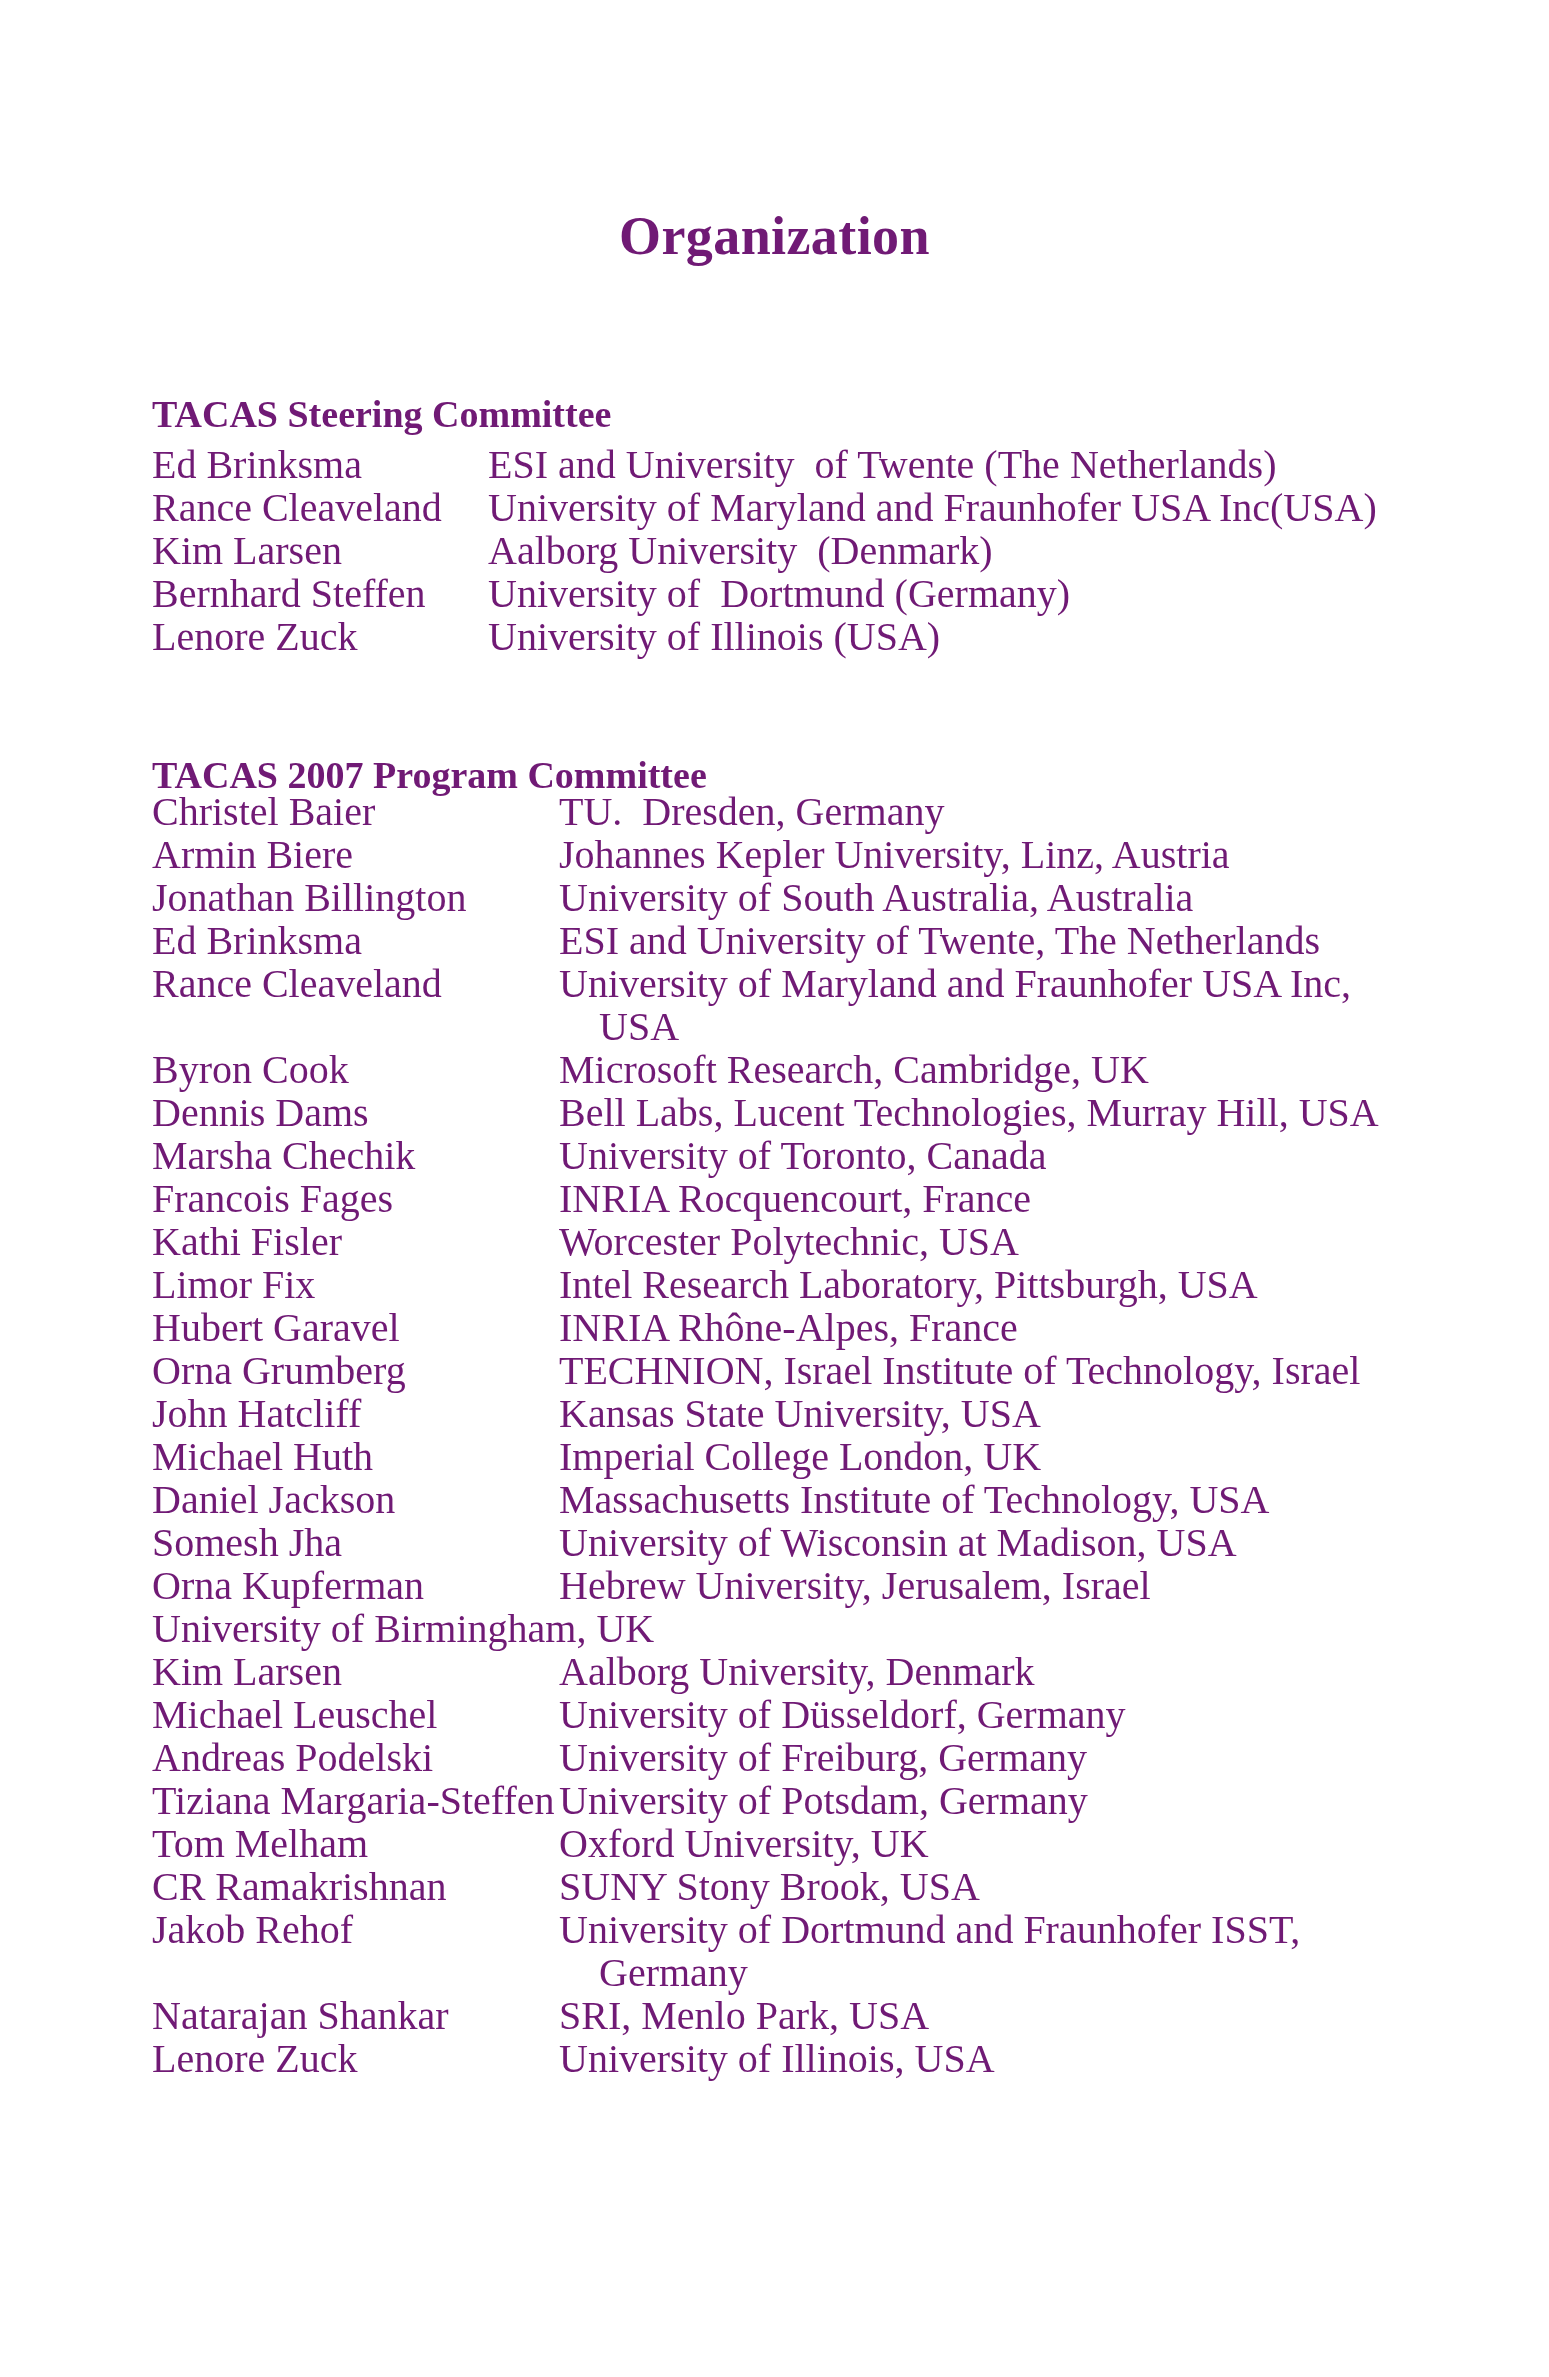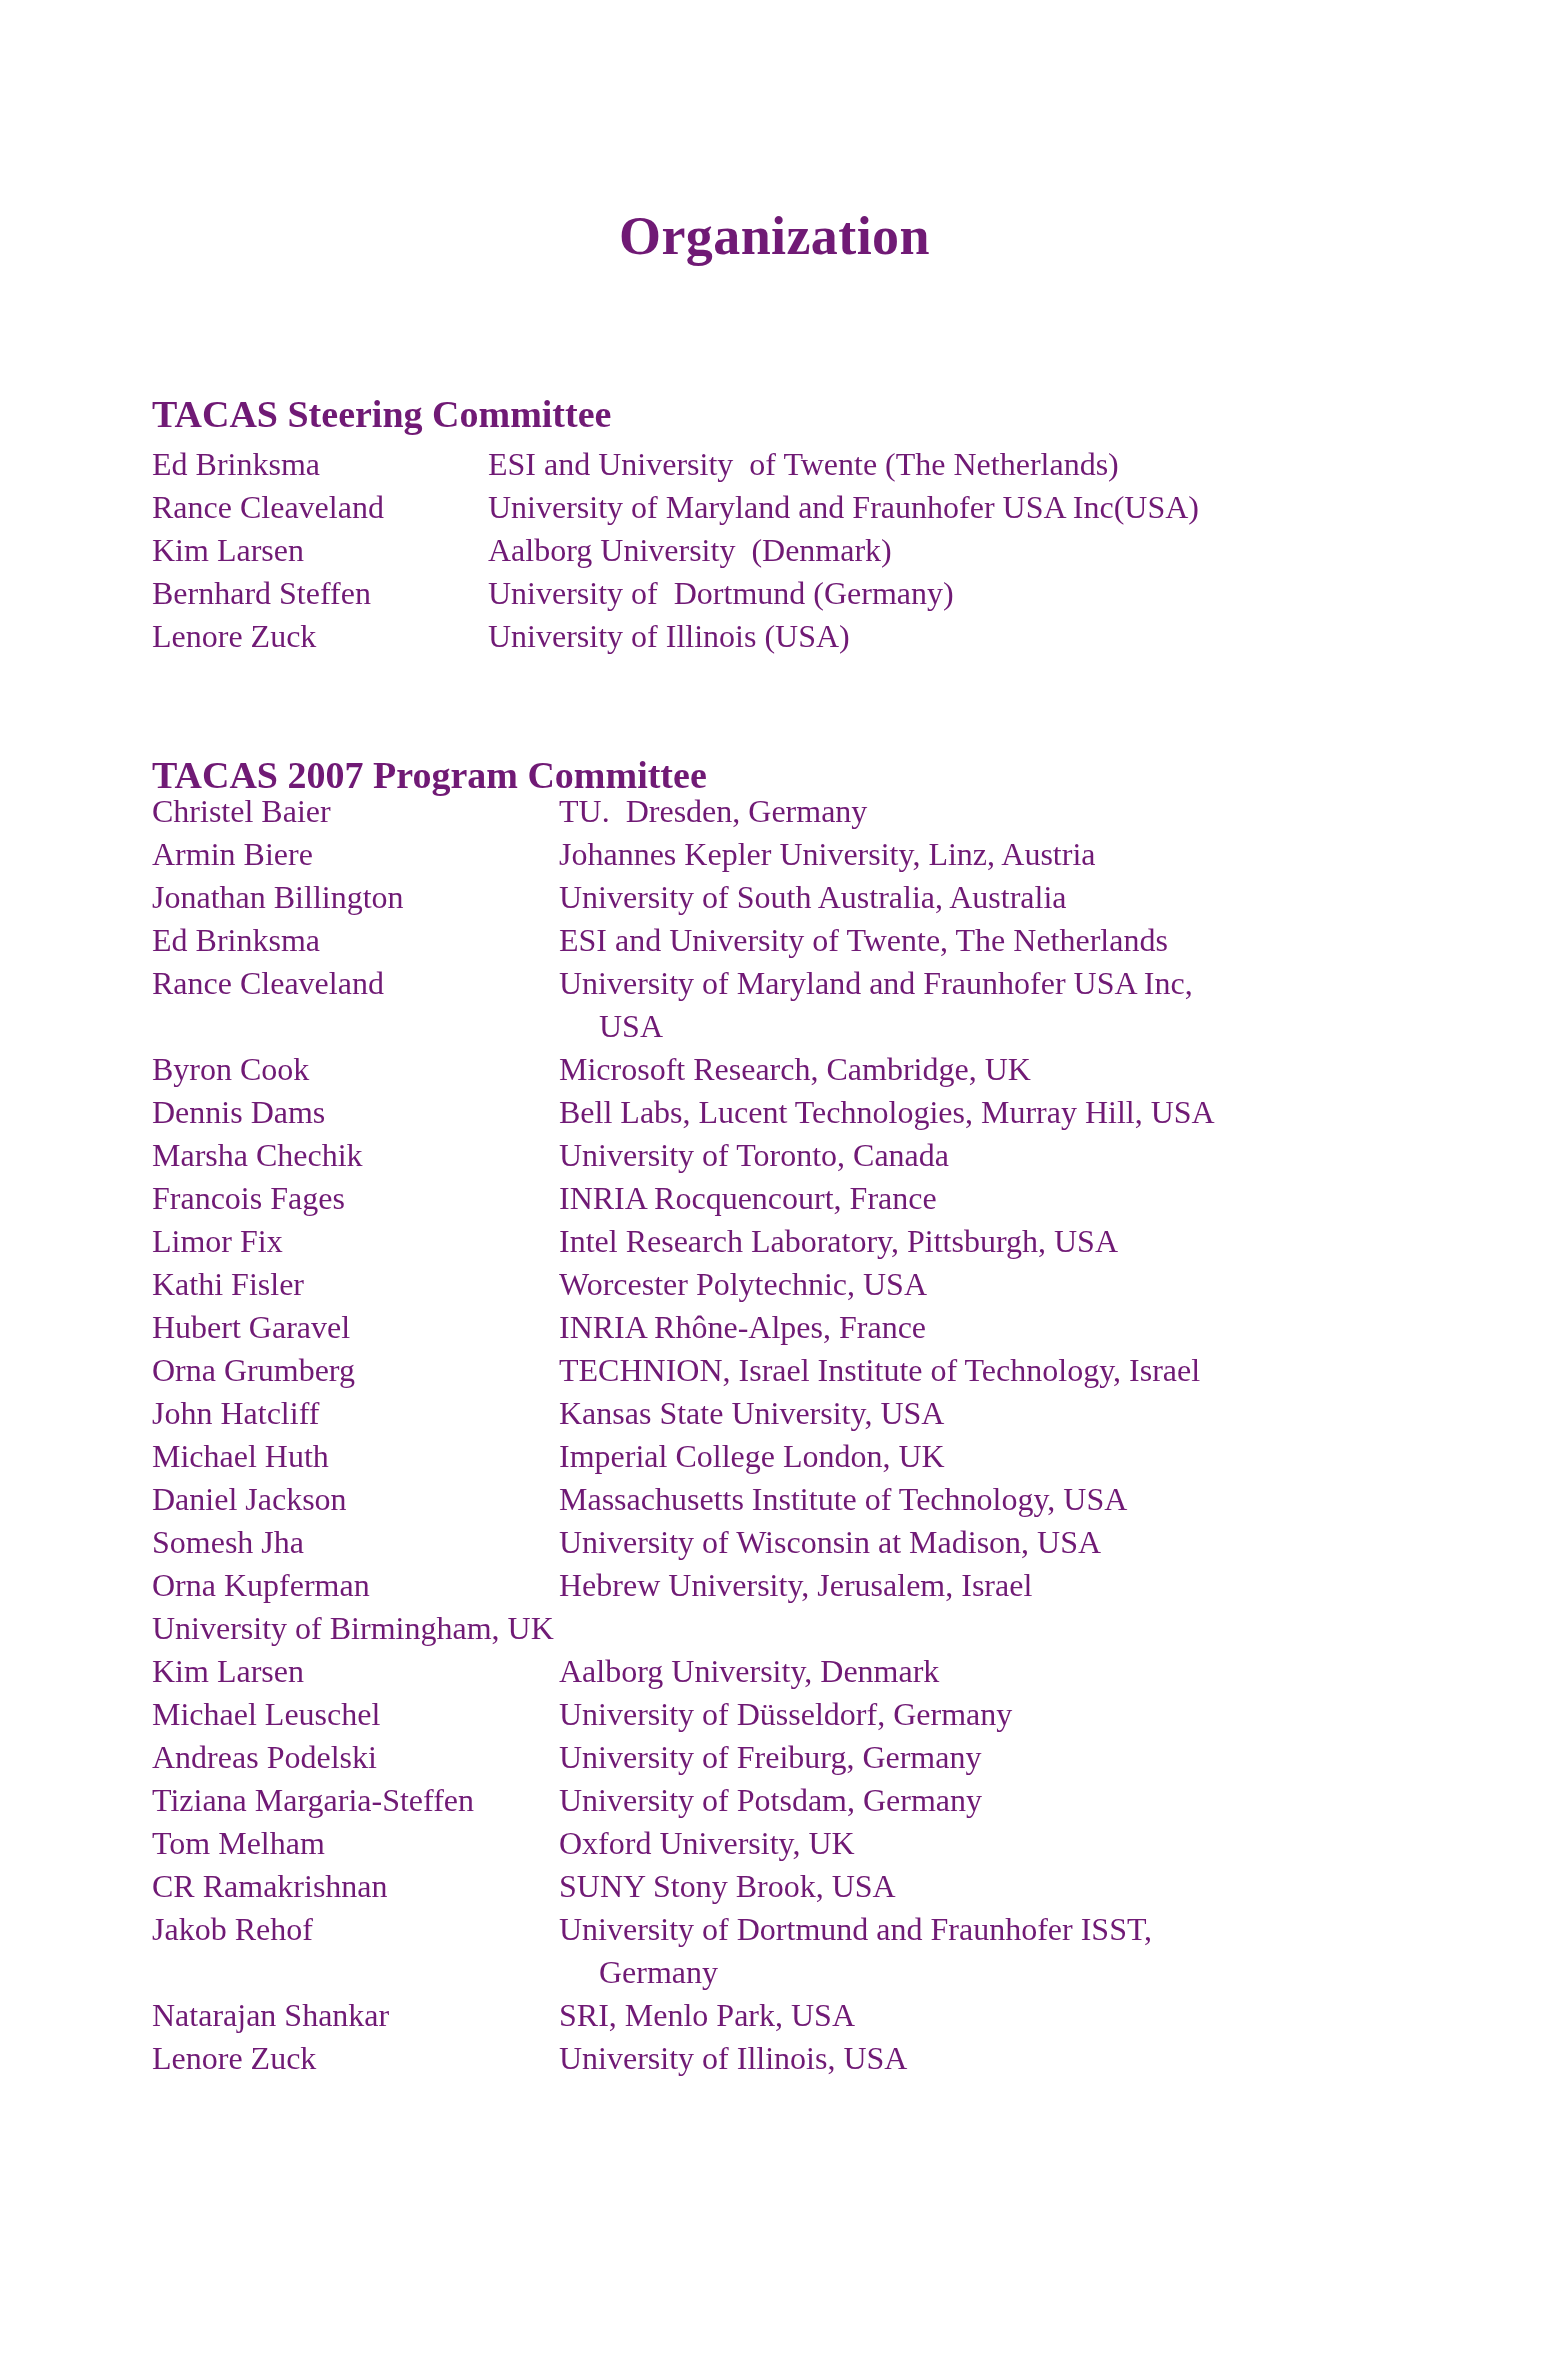--- a/index.html
+++ b/index.html
@@ -38,21 +38,21 @@
   #program-heading  { top: 721px; }
   .member-list {
     position: absolute;
     left: 152px;
   }
   #steering-list { top: 443px; }
   #program-list  { top: 790px; }
   .member-row {
     display: flex;
     align-items: flex-start;
-    font-size: 32px;
+    font-size: 40px;
     line-height: 43px;
   }
   .member-name {
     flex: 0 0 auto;
     white-space: pre;
   }
   #steering-list .member-name { width: 336px; }
   #program-list  .member-name { width: 407px; }
   .member-affiliation {
     white-space: pre;
@@ -125,28 +125,28 @@
       </div>
       <div class="member-row">
         <div class="member-name">Marsha Chechik</div>
         <div class="member-affiliation"><div class="aff-line">University of Toronto, Canada</div></div>
       </div>
       <div class="member-row">
         <div class="member-name">Francois Fages</div>
         <div class="member-affiliation"><div class="aff-line">INRIA Rocquencourt, France</div></div>
       </div>
       <div class="member-row">
+        <div class="member-name">Kathi Fisler</div>
+        <div class="member-affiliation"><div class="aff-line">Worcester Polytechnic, USA</div></div>
+      </div>
+      <div class="member-row">
         <div class="member-name">Limor Fix</div>
         <div class="member-affiliation"><div class="aff-line">Intel Research Laboratory, Pittsburgh, USA</div></div>
       </div>
       <div class="member-row">
-        <div class="member-name">Kathi Fisler</div>
-        <div class="member-affiliation"><div class="aff-line">Worcester Polytechnic, USA</div></div>
-      </div>
-      <div class="member-row">
         <div class="member-name">Hubert Garavel</div>
         <div class="member-affiliation"><div class="aff-line">INRIA Rhône-Alpes, France</div></div>
       </div>
       <div class="member-row">
         <div class="member-name">Orna Grumberg</div>
         <div class="member-affiliation"><div class="aff-line">TECHNION, Israel Institute of Technology, Israel</div></div>
       </div>
       <div class="member-row">
         <div class="member-name">John Hatcliff</div>
         <div class="member-affiliation"><div class="aff-line">Kansas State University, USA</div></div>

